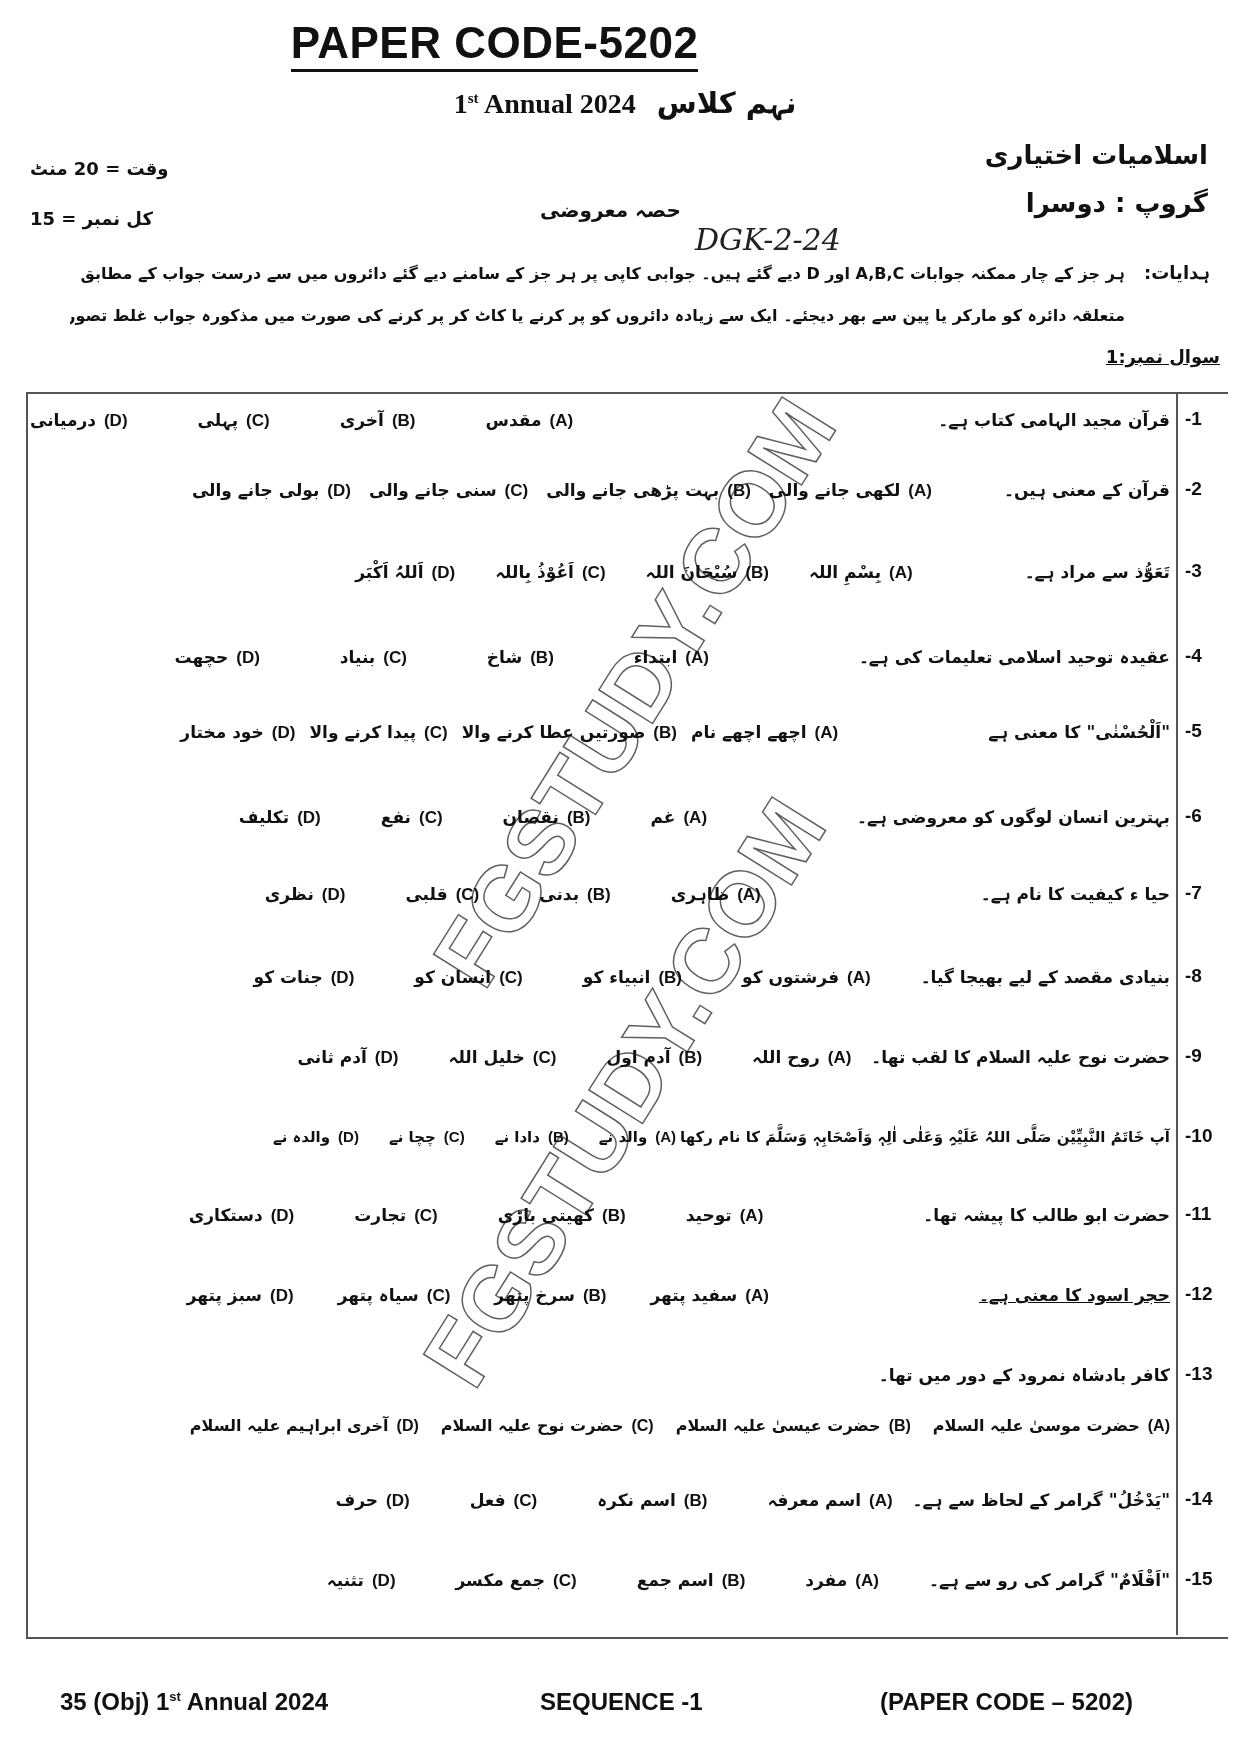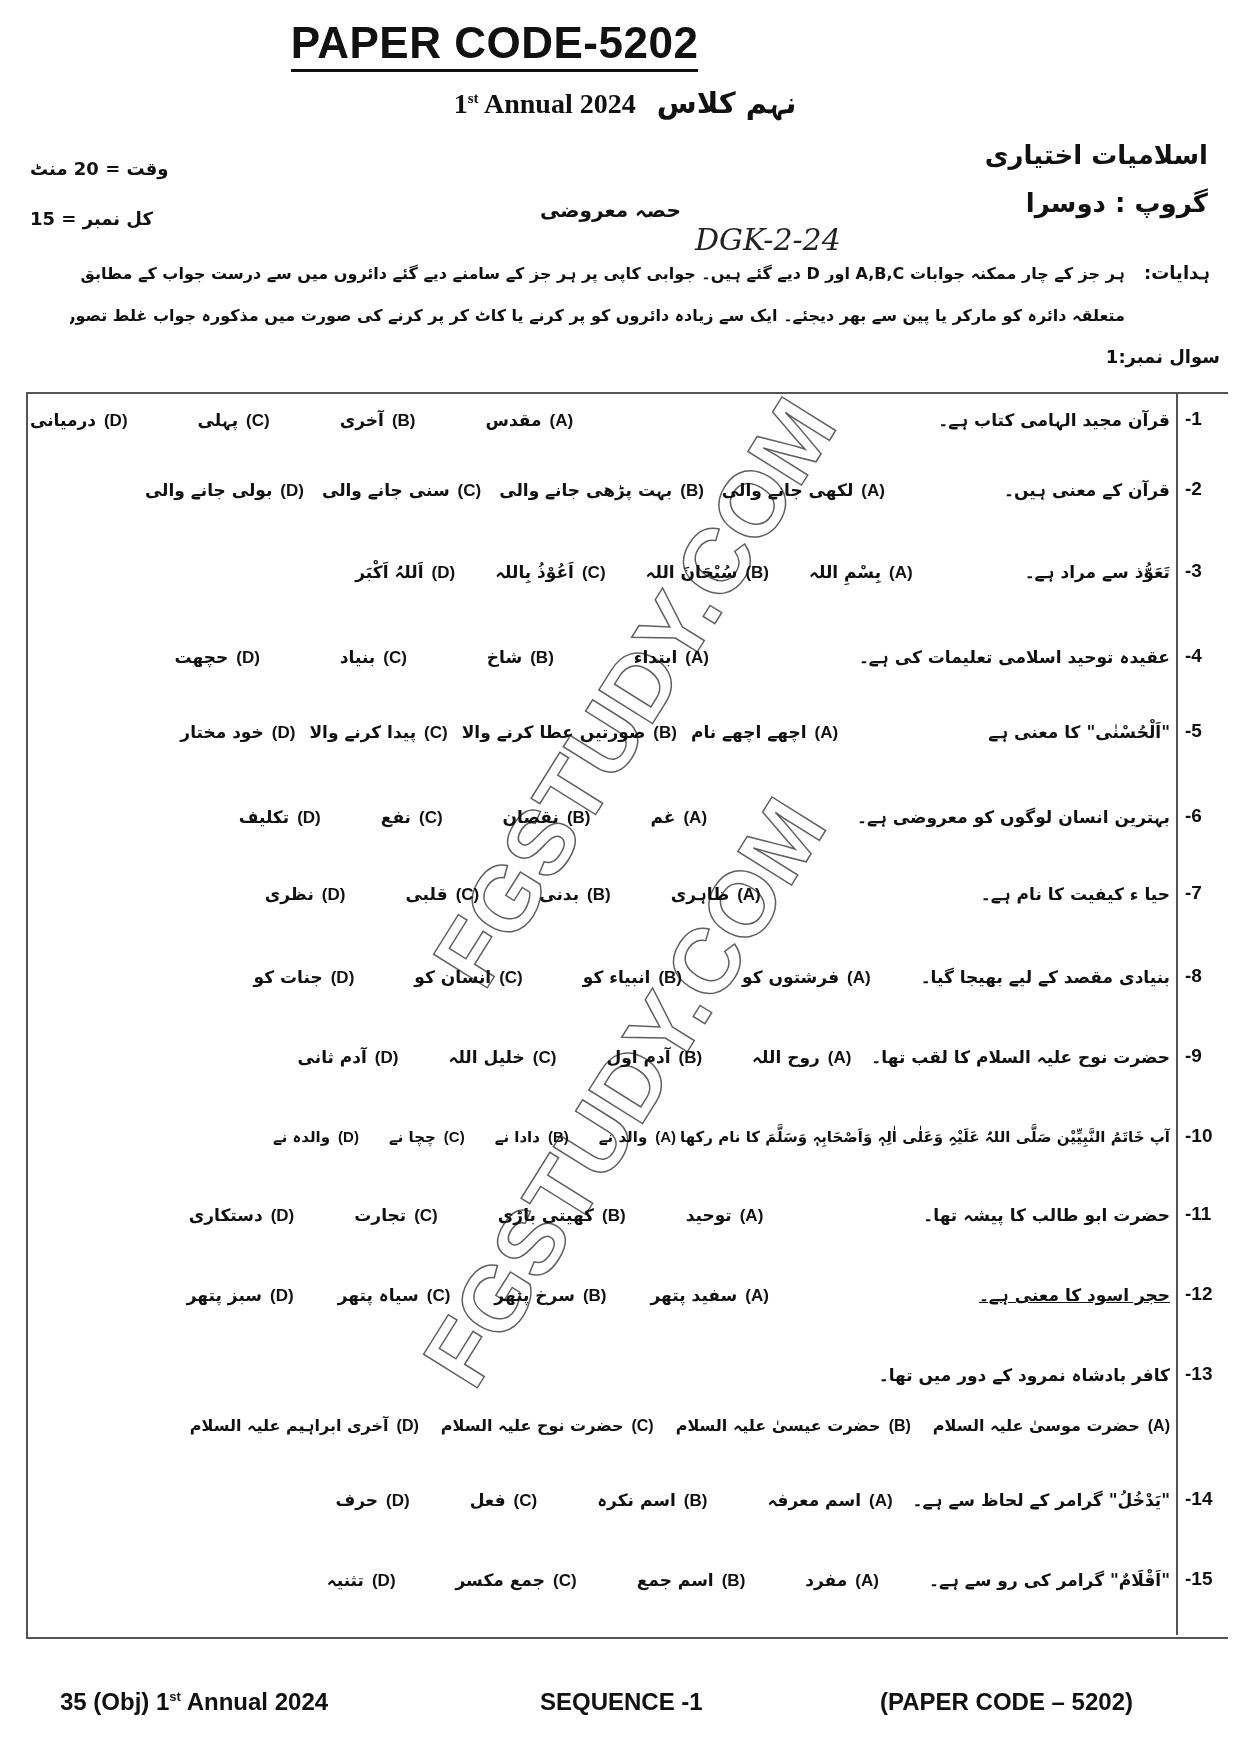--- a/index.html
+++ b/index.html
@@ -49,42 +49,42 @@
 <div class="abs urdu meta-r" style="top:140px;">اسلامیات اختیاری</div>
 <div class="abs urdu meta-r" style="top:188px;">گروپ : دوسرا</div>
 <div class="abs urdu meta-l" style="top:158px;">وقت = 20 منٹ</div>
 <div class="abs urdu meta-l" style="top:208px;">کل نمبر = 15</div>
 <div class="abs urdu" style="left:540px; top:198px; font-size:20px;">حصہ معروضی</div>
 <div class="abs hand" style="left:695px; top:222px;">DGK-2-24</div>
 
 <div class="abs urdu" style="right:40px; top:262px; font-size:18px;">ہدایات:</div>
 <div class="abs urdu" style="right:125px; left:70px; top:264px; font-size:16px; white-space:nowrap; overflow:hidden;">ہر جز کے چار ممکنہ جوابات A,B,C اور D دیے گئے ہیں۔ جوابی کاپی پر ہر جز کے سامنے دیے گئے دائروں میں سے درست جواب کے مطابق</div>
 <div class="abs urdu" style="right:125px; left:70px; top:306px; font-size:16px; white-space:nowrap; overflow:hidden;">متعلقہ دائرہ کو مارکر یا پین سے بھر دیجئے۔ ایک سے زیادہ دائروں کو پر کرنے یا کاٹ کر پر کرنے کی صورت میں مذکورہ جواب غلط تصور ہوگا۔</div>
-<div class="abs urdu" style="right:30px; top:346px; font-size:18px;">سوال نمبر:1</div>
+<div class="abs urdu" style="right:30px; top:346px; font-size:18px;text-decoration:underline;">سوال نمبر:1</div>
 
 <div class="abs qbox"></div>
 <div class="abs numcol"></div>
 
 <div class="abs wm" style="left:300px; top:640px;">FGSTUDY.COM</div>
 <div class="abs wm" style="left:290px; top:1040px;">FGSTUDY.COM</div>
 
 <div class="abs qnum" style="top:408px;">-1</div>
 <div class="abs qrow" style="top:400px;">
   <span class="stem">قرآن مجید الہامی کتاب ہے۔</span>
   <span class="opts" style="margin-right:auto; margin-left:0; padding-right:120px; gap:70px;">
     <span class="opt"><span class="lbl">(A)</span><span>مقدس</span></span>
     <span class="opt"><span class="lbl">(B)</span><span>آخری</span></span>
     <span class="opt"><span class="lbl">(C)</span><span>پہلی</span></span>
     <span class="opt"><span class="lbl">(D)</span><span>درمیانی</span></span>
   </span>
 </div>
 
 <div class="abs qnum" style="top:478px;">-2</div>
 <div class="abs qrow" style="top:470px;">
-  <span class="stem" style="margin-left:119px;">قرآن کے معنی ہیں۔</span>
+  <span class="stem" style="margin-left:72px;">قرآن کے معنی ہیں۔</span>
   <span class="opts" style="gap:18px;">
     <span class="opt"><span class="lbl">(A)</span><span>لکھی جانے والی</span></span>
     <span class="opt"><span class="lbl">(B)</span><span>بہت پڑھی جانے والی</span></span>
     <span class="opt"><span class="lbl">(C)</span><span>سنی جانے والی</span></span>
     <span class="opt"><span class="lbl">(D)</span><span>بولی جانے والی</span></span>
   </span>
 </div>
 
 <div class="abs qnum" style="top:560px;">-3</div>
 <div class="abs qrow" style="top:552px;">

